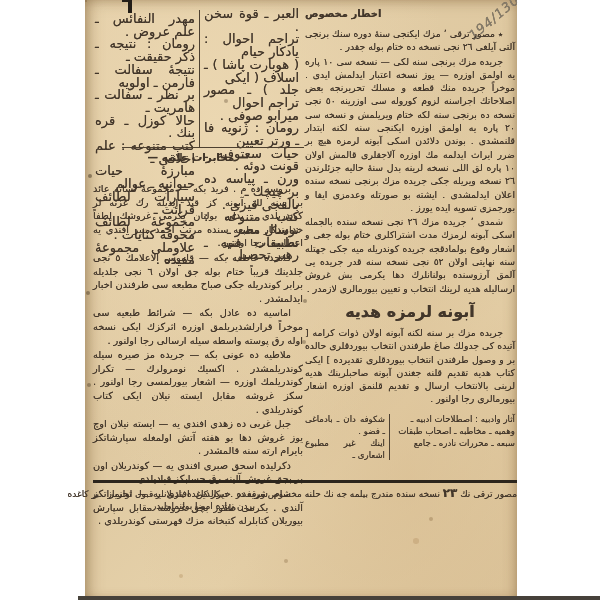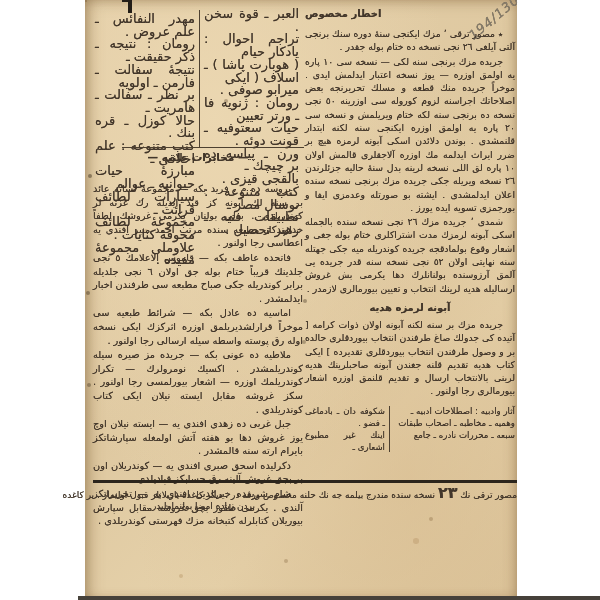--- a/index.html
+++ b/index.html
@@ -57,33 +57,33 @@
   .col-left{position:absolute;left:8px;top:151px;width:210px;}
   .section-header{font-size:10.5px;font-weight:bold;text-align:center;margin:0 0 19px 0;letter-spacing:.5px;}
   .paras > div{
     font-size:9.8px;line-height:13.6px;text-align:justify;text-indent:12px;
     margin:0 0 1px 0;
   }
   
   .col-right{position:absolute;left:220px;top:8px;width:210px;}
   .notice-header{font-size:10px;font-weight:bold;text-align:left;margin:0 0 8px 0;letter-spacing:1px;}
   .col-right .paras > div{font-size:9.3px;line-height:13.3px;}
-  .gift-header{font-size:10px;font-weight:bold;text-align:center;margin:7px 0 5px 0;}
+  .gift-header{font-size:16px;font-weight:bold;text-align:center;margin:7px 0 5px 0;}
   .gift-list{display:flex;direction:rtl;margin-top:7px;}
   .gift-col{font-size:8.6px;line-height:12px;text-align:justify;}
   .gift-col-a{width:121px;padding-left:4px;}
   .gift-col-b{width:80px;padding-right:4px;}
   .vdiv-gift{width:1px;background:#4d4030;margin:1px 0;}
   
   .rule-heavy{position:absolute;left:8px;top:480px;width:424px;height:2.5px;background:#2c251c;}
   .footer-line1{
     position:absolute;left:8px;top:487px;width:424px;
     font-size:9px;line-height:12px;text-align:justify;text-align-last:justify;white-space:nowrap;
   }
-  .footer-line1 .issue-no{font-weight:bold;font-size:16px;margin-top:37px;}
+  .footer-line1 .issue-no{font-weight:bold;font-size:12px;margin-top:37px;}
   .footer-line2{
     position:absolute;left:0;top:500px;width:170px;
     font-size:9px;line-height:12px;text-align:right;
   }
   .txt{text-shadow:0 0 .4px rgba(66,54,42,.8);}
 </style>
 </head>
 <body>
 
 <div class="page txt">
@@ -91,20 +91,21 @@
   <div class="ink-mark"></div>
   <div class="specks"></div>
 
   <div class="pencil-note">194/130</div>
 
   <div class="book-list">
     <div class="book-sub book-sub-right">
         <div>العبر ـ قوة سخن .</div>
         <div>تراجم احوال : يادكار حيام</div>
         <div>( هوبارت پاشا ) ـ اسلاف ( ايكی</div>
+        <div>جلد ) ـ مصور تراجم احوال</div>
         <div>ميرابو صوفی .</div>
         <div>رومان : ژنويه فا ـ ورتر تعيين</div>
         <div>حيات سعتوفيه ـ قونت دوئه .</div>
         <div>ورن ـ پياسه ده بر چيچك ـ</div>
         <div>بالقجی قيزی .</div>
         <div>كتب متنوعه : نوسال مصر ـ</div>
         <div>تطبيقات فنيه ـ رهبر تحصيل .</div>
       </div>
     <div class="vdiv-top"></div>
     <div class="book-sub book-sub-left">

